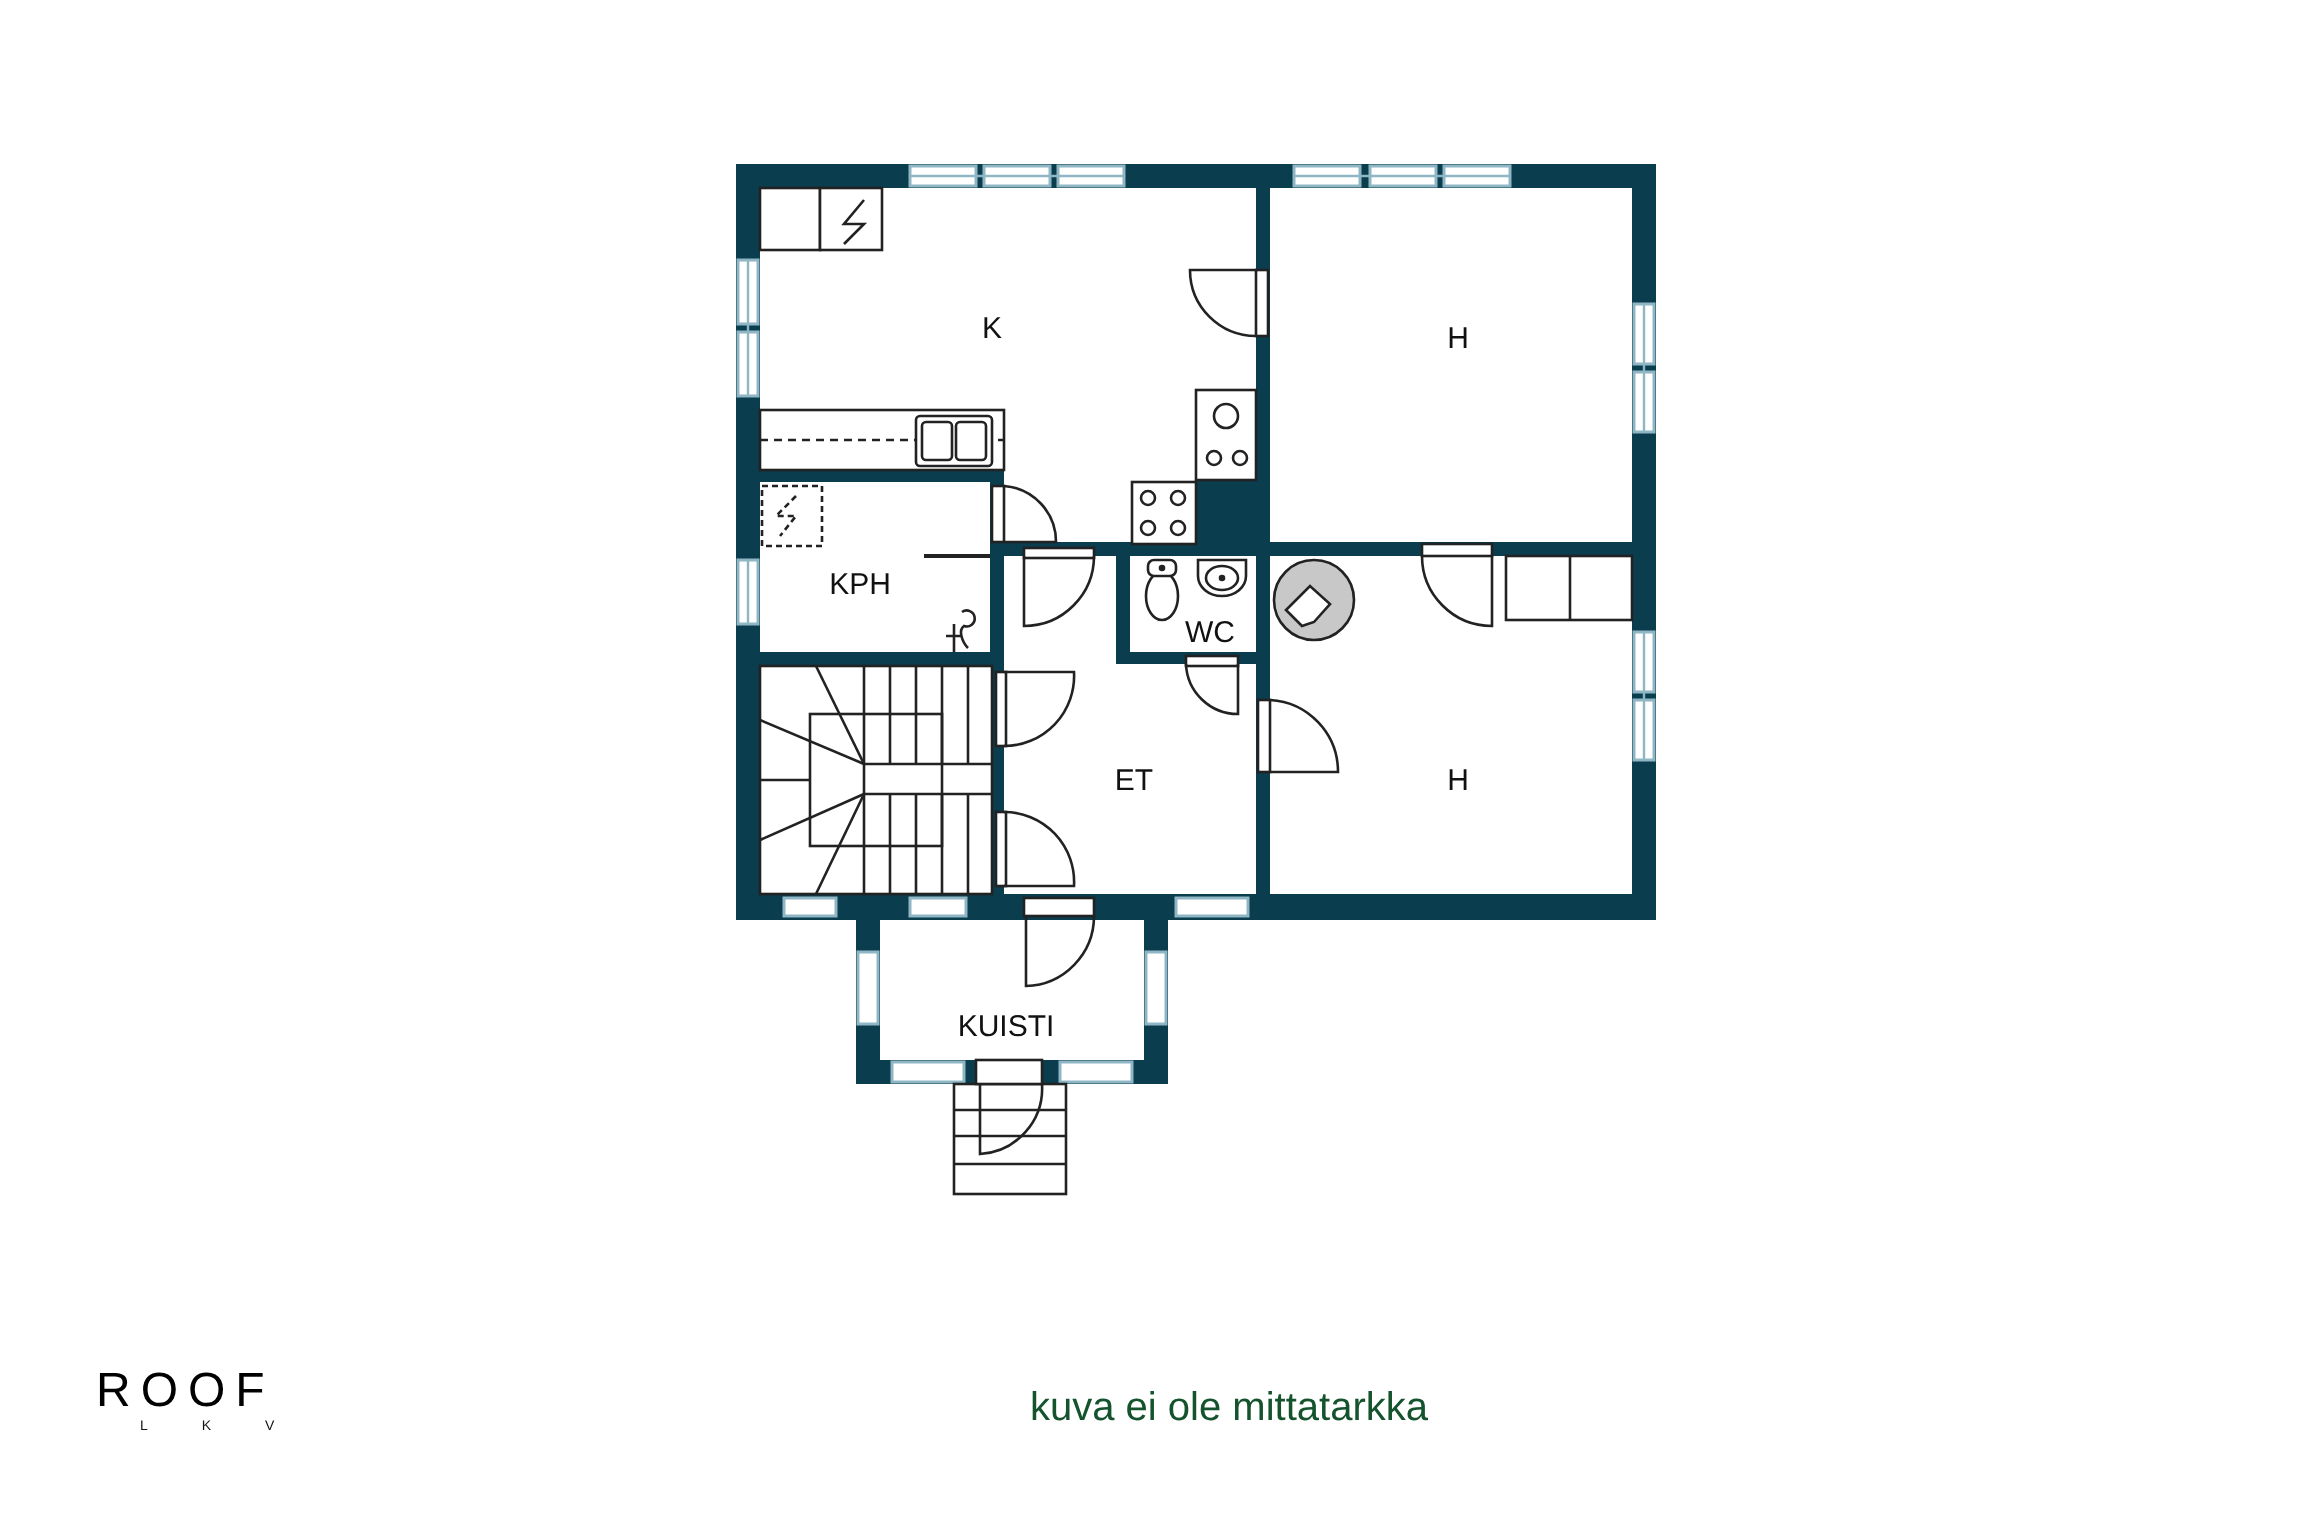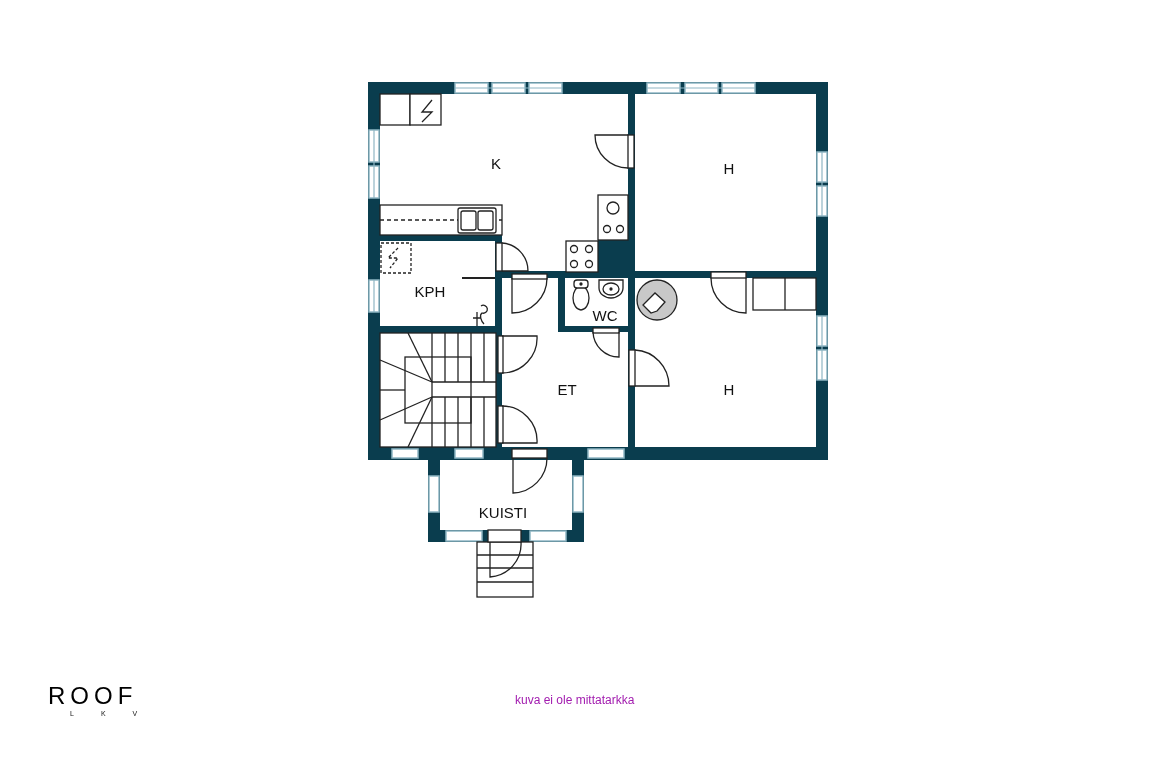--- a/index.html
+++ b/index.html
@@ -2,21 +2,21 @@
 <html><head>
 <meta charset="utf-8">
 <style>
   html, body { margin:0; padding:0; background:#ffffff; }
   body { width:1152px; height:768px; position:relative; overflow:hidden; font-family:"Liberation Sans", sans-serif; }
   #plan { position:absolute; left:0; top:0; }
   .room-label { font-family:"Liberation Sans", sans-serif; font-size:15px; fill:#111; }
   .logo { position:absolute; left:48px; top:682px; width:120px; }
   .logo-main { font-family:Liberation Sans, sans-serif; font-size:24px; letter-spacing:5px; color:#000000; font-weight:400; line-height:27px; display:block; }
   .logo-sub { font-family:"Liberation Sans", sans-serif; font-size:7px; letter-spacing:27px; color:#111; display:block; margin-left:22px; margin-top:1px; }
-  .disclaimer { position:absolute; left:515px; top:693px; font-size:12px; color:#a21caf; }
+  .disclaimer { position:absolute; left:515px; top:693px; font-size:20px; color:#14532d; }
 </style>
 </head>
 <body>
 
 <svg id="plan" width="1152" height="768" viewBox="0 0 1152 768">
 
   <g fill="#0a3d4e">
 
     <rect x="368" y="82" width="460" height="12"></rect>
 

